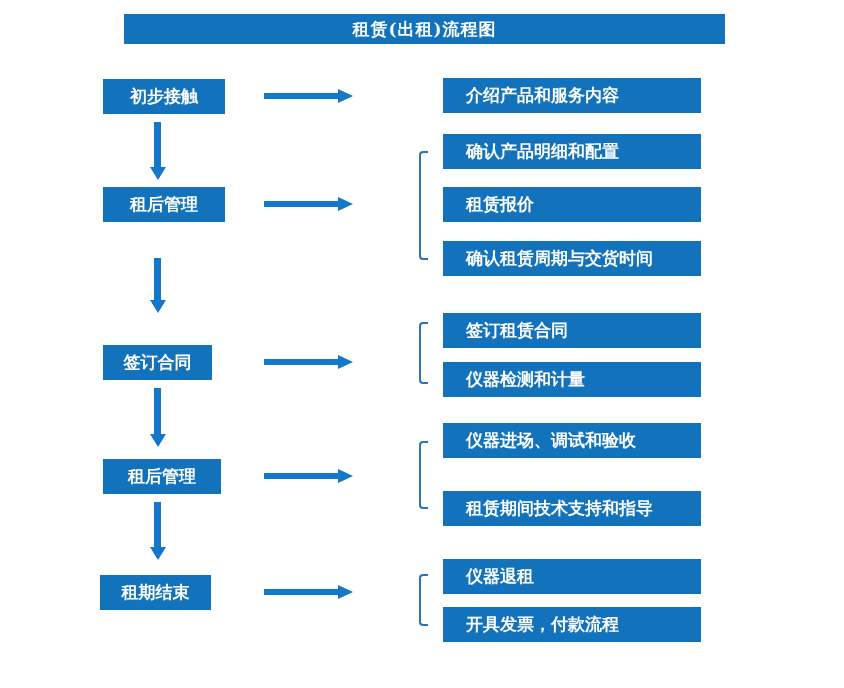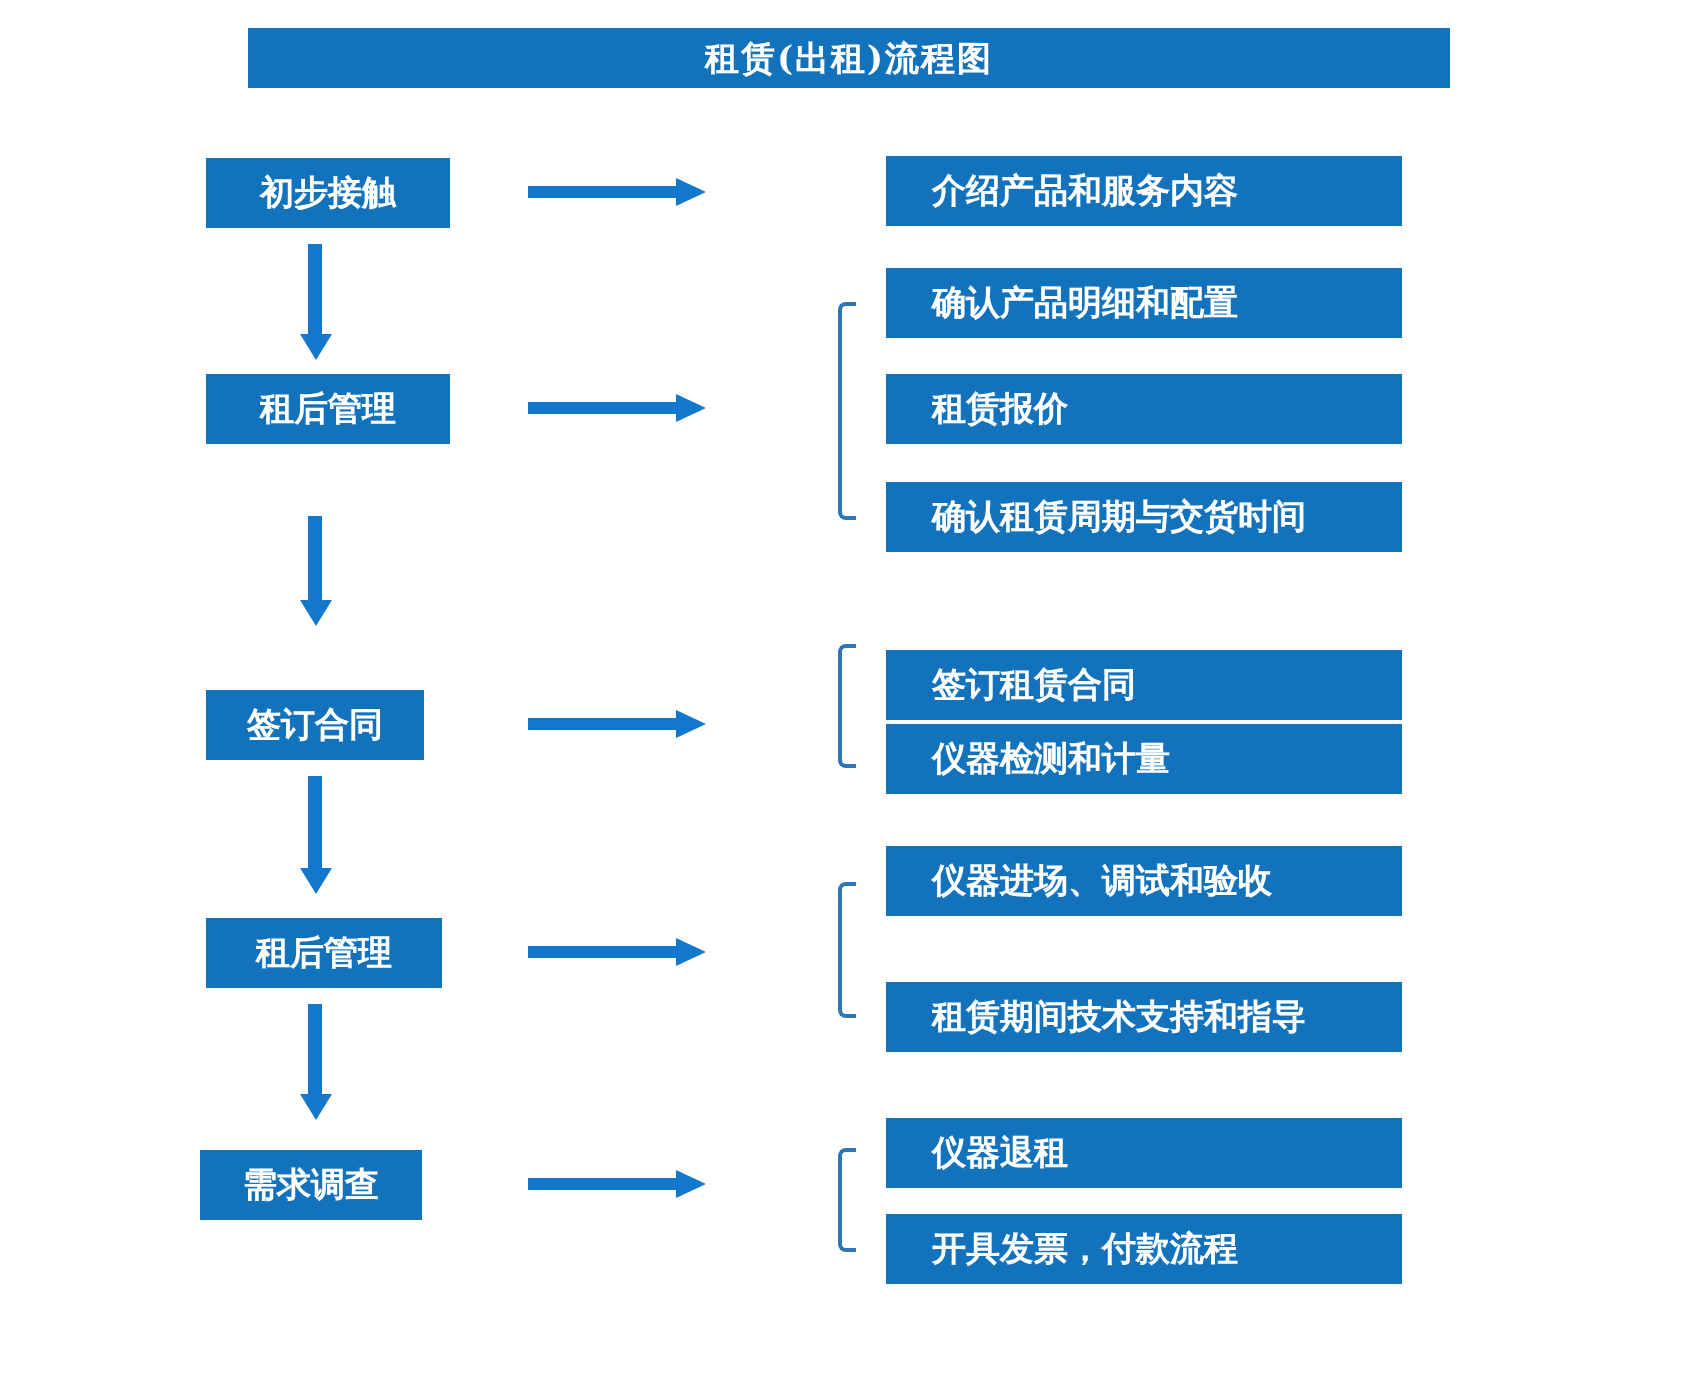--- a/index.html
+++ b/index.html
@@ -30,21 +30,21 @@
   .s1{left:103px;top:79px;width:122px;}
   .s2{left:103px;top:187px;width:122px;}
   .s3{left:103px;top:345px;width:109px;}
   .s4{left:103px;top:459px;width:118px;}
   .s5{left:100px;top:575px;width:111px;}
   .out{left:443px;width:258px;height:35px;justify-content:flex-start;padding-left:23px;}
   .o1{top:78px;}
   .o2{top:134px;}
   .o3{top:187px;}
   .o4{top:241px;}
-  .o5{top:313px;margin-top:12px;}
+  .o5{top:313px;}
   .o6{top:362px;text-align:right;}
   .o7{top:423px;}
   .o8{top:491px;}
   .o9{top:559px;}
   .o10{top:607px;}
   
   .harrow{position:absolute;left:264px;width:89px;height:14px;}
   .harrow .shaft{
     position:absolute;left:0;top:4px;width:75px;height:6px;
     background:var(--arrow-blue,#1377CB);
@@ -94,21 +94,21 @@
 <body>
 
 <div class="canvas">
 
   <div class="bluebox title-bar">租赁(出租)流程图</div>
 
   <div class="bluebox step s1">初步接触</div>
   <div class="bluebox step s2">租后管理</div>
   <div class="bluebox step s3">签订合同</div>
   <div class="bluebox step s4">租后管理</div>
-  <div class="bluebox step s5">需求调查</div>
+  <div class="bluebox step s5">租期结束</div>
 
   <div class="varrow va1">
     <div class="shaft"></div>
       <div class="head"></div>
   </div>
   <div class="varrow va2">
     <div class="shaft"></div>
       <div class="head"></div>
   </div>
   <div class="varrow va3">

